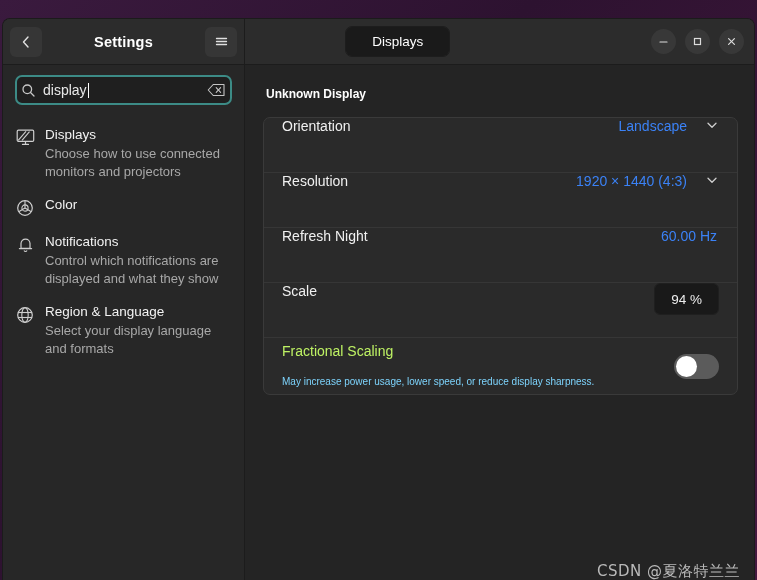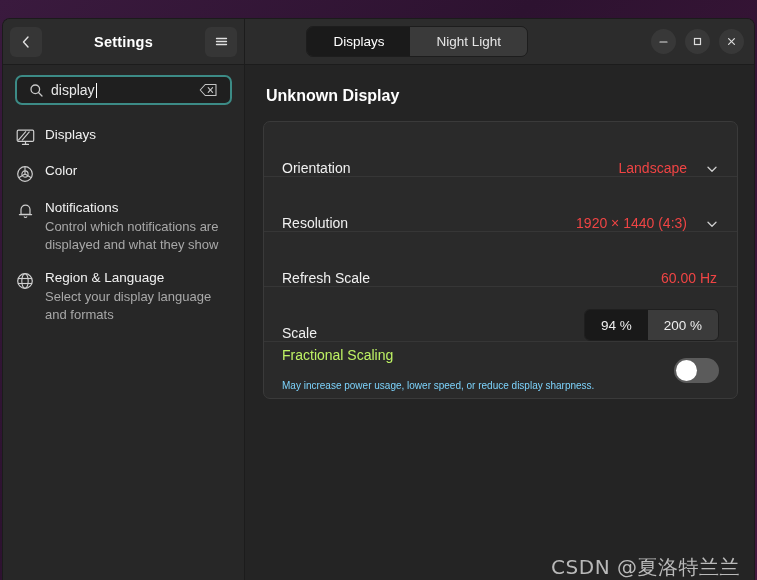--- a/index.html
+++ b/index.html
@@ -145,21 +145,21 @@
   .searchwrap {
     padding: 10px 12px 8px 12px;
   }
   .searchbox {
     display: flex;
     align-items: center;
     height: 30px;
     background: #1f1f1f;
     border: 2px solid #3c8b86;
     border-radius: 7px;
-    padding: 0 12px;
+    padding: 0 4px;
     box-sizing: border-box;
   }
   .search-text {
     flex: 1;
     color: #e8e8e8;
     font-size: 14px;
     margin-left: 7px;
     white-space: nowrap;
     overflow: hidden;
     position: relative;
@@ -211,51 +211,50 @@
   .main {
     flex: 1;
     background: #242424;
     padding: 22px 16px 0 18px;
     box-sizing: border-box;
     position: relative;
     overflow: hidden;
   }
   .section-title {
     color: #ffffff;
-    font-size: 16px;
+    font-size: 12px;
     font-weight: bold;
     margin: 0 0 16px 3px;
   }
 
   .card {
     background: #2a2a2a;
     border: 1px solid #3a3a3a;
     border-radius: 7px;
     overflow: hidden;
   }
   .row {
     display: flex;
-    align-items: flex-end;
+    align-items: flex-start;
     padding: 0 18px;
     min-height: 55px;
     border-bottom: 1px solid #363636;
     box-sizing: border-box;
   }
   .row:last-child { border-bottom: none; }
 
   .row-label {
     color: #f0f0f0;
     font-size: 14px;
     flex: 1;
   }
   .row-value {
-    color: #ef4444;
+    color: #3b82f6;
     font-size: 14px;
     margin-right: 2px;
-    margin-top: 8px;
   }
   .chev {
     margin-left: 16px;
     display: flex;
     align-items: center;
   }
 
   .segmented {
     display: flex;
     border-radius: 6px;
@@ -310,21 +309,21 @@
     background: #ffffff;
     top: 2px;
     left: 2px;
   }
 
   .watermark {
     position: absolute;
     right: 14px;
     bottom: 12px;
     color: #b9b9b9;
-    font-size: 20px;
+    font-size: 15px;
     letter-spacing: 0.5px;
     font-family: "DejaVu Sans", sans-serif;
   }
 </style>
 </head>
 <body>
 
 <div class="desktop">
   <div class="window">
 
@@ -344,21 +343,20 @@
               <line x1="3.5" y1="7.5" x2="13.5" y2="7.5"></line>
               <line x1="3.5" y1="10.5" x2="13.5" y2="10.5"></line>
             </g>
           </svg>
         </button>
       </div>
 
       <div class="tb-right">
         <div class="tabs">
           <div class="tab active">Displays</div>
-          <div class="tab">Night Light</div>
         </div>
         <div class="wincontrols">
           <div class="wc">
             <svg width="11" height="11" viewBox="0 0 11 11">
               <line x1="2" y1="6" x2="9" y2="6" stroke="#dcdcdc" stroke-width="1.2" stroke-linecap="round"></line>
             </svg>
           </div>
           <div class="wc">
             <svg width="11" height="11" viewBox="0 0 11 11">
               <rect x="2.5" y="2.5" width="6" height="6" fill="none" stroke="#dcdcdc" stroke-width="1.2"></rect>
@@ -404,20 +402,21 @@
               <svg width="19" height="17" viewBox="0 0 19 17">
                 <rect x="1.2" y="1.2" width="16.5" height="11.2" rx="1.2" fill="none" stroke="#cfcfcf" stroke-width="1.2"></rect>
                 <line x1="2.2" y1="11.4" x2="10" y2="2.4" stroke="#cfcfcf" stroke-width="1.1"></line>
                 <line x1="6" y1="11.4" x2="13.5" y2="2.6" stroke="#cfcfcf" stroke-width="1.1"></line>
                 <line x1="6.5" y1="15.4" x2="12.5" y2="15.4" stroke="#cfcfcf" stroke-width="1.2" stroke-linecap="round"></line>
                 <line x1="9.5" y1="12.4" x2="9.5" y2="15.4" stroke="#cfcfcf" stroke-width="1.2"></line>
               </svg>
             </span>
             <div class="navtext">
               <div class="navtitle">Displays</div>
+              <div class="navdesc">Choose how to use connected monitors and projectors</div>
             </div>
           </div>
 
           <div class="navitem">
             <span class="navicon">
               <svg width="18" height="18" viewBox="0 0 18 18">
                 <circle cx="9" cy="9" r="7.3" fill="none" stroke="#cfcfcf" stroke-width="1.2"></circle>
                 <path d="M9 9 L9 1.7 M9 9 L2.7 12.7 M9 9 L15.3 12.7" fill="none" stroke="#cfcfcf" stroke-width="1.1"></path>
                 <circle cx="9" cy="9" r="3.1" fill="none" stroke="#cfcfcf" stroke-width="1.1"></circle>
               </svg>
@@ -478,29 +477,28 @@
             <span class="row-label">Resolution</span>
             <span class="row-value">1920 × 1440 (4:3)</span>
             <span class="chev">
               <svg width="14" height="14" viewBox="0 0 14 14">
                 <path d="M3 5.2 L7 9.2 L11 5.2" fill="none" stroke="#cfcfcf" stroke-width="1.3" stroke-linecap="round" stroke-linejoin="round"></path>
               </svg>
             </span>
           </div>
 
           <div class="row">
-            <span class="row-label">Refresh Scale</span>
+            <span class="row-label">Refresh Night</span>
             <span class="row-value">60.00 Hz</span>
           </div>
 
           <div class="row">
             <span class="row-label">Scale</span>
             <div class="segmented">
               <div class="seg active">94 %</div>
-              <div class="seg">200 %</div>
             </div>
           </div>
 
           <div class="row twoline">
             <div class="stack">
               <div class="stack-title">Fractional Scaling</div>
               <div class="stack-desc">May increase power usage, lower speed, or reduce display sharpness.</div>
             </div>
             <div class="toggle">
               <div class="knob"></div>

